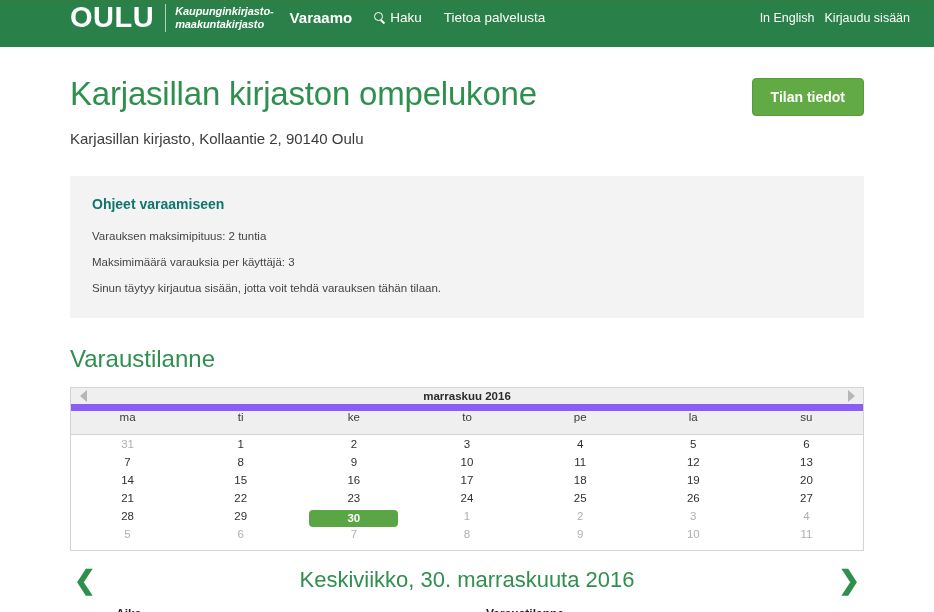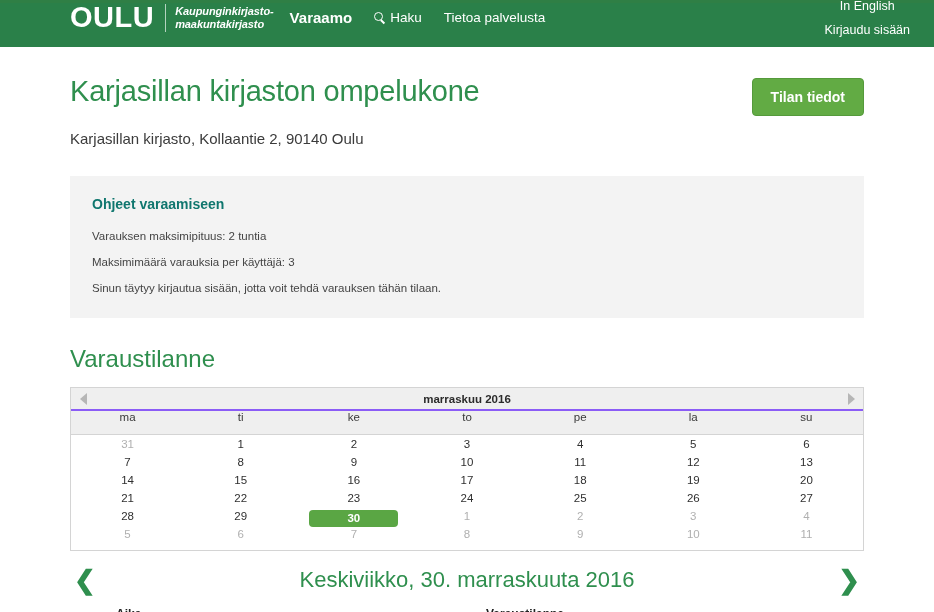--- a/index.html
+++ b/index.html
@@ -77,21 +77,20 @@
   }
   .nav-item.brand {
     font-weight: bold;
     font-size: 15px;
   }
   .nav-right {
     margin-left: auto;
     display: flex;
     align-items: center;
     gap: 10px;
-    flex-direction: column;
   }
   .nav-right .nav-item { font-size: 12.5px; }
   .search-glyph {
     display: inline-block;
     width: 11px;
     height: 11px;
     position: relative;
   }
   .search-glyph::before {
     content: "";
@@ -116,21 +115,21 @@
     padding: 0 70px;
   }
 
   .title-row {
     display: flex;
     align-items: flex-start;
     justify-content: space-between;
     padding-top: 28px;
   }
   .page-title {
-    font-size: 29px;
+    font-size: 33px;
     color: #2f8f4e;
     font-weight: normal;
     margin: 0;
     line-height: 1.15;
     letter-spacing: -0.2px;
   }
   .btn-primary {
     background: #62ab44;
     border: 1px solid #559a3b;
     color: #ffffff;
@@ -175,21 +174,21 @@
     margin: 27px 0 14px 0;
   }
 
   
   .calendar {
     border: 1px solid #d4d4d4;
     background: #ffffff;
   }
   .cal-head {
     background: #efefef;
-    border-bottom: 2px solid #8b5cf6;
+    border-bottom: 7px solid #8b5cf6;
     display: flex;
     align-items: center;
     height: 23px;
     position: relative;
   }
   .cal-nav {
     width: 24px;
     display: flex;
     align-items: center;
     justify-content: center;

